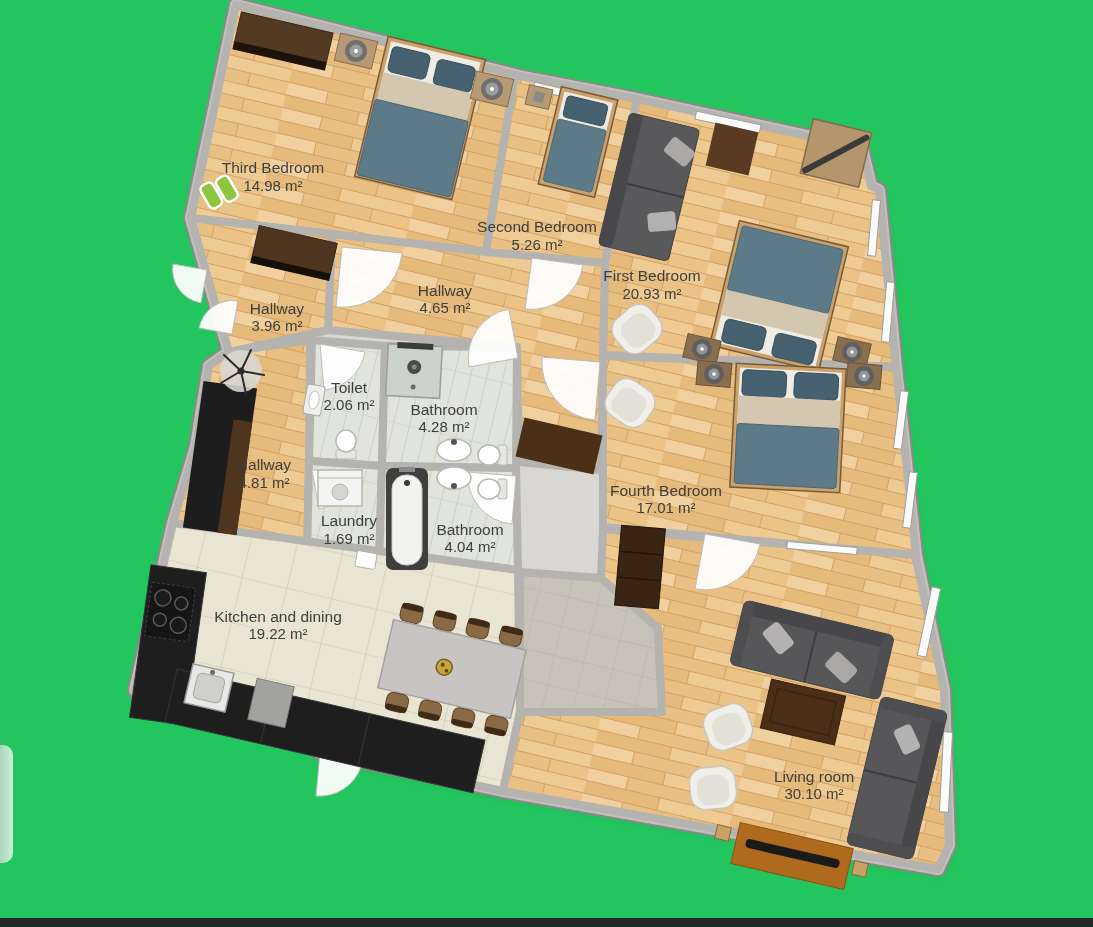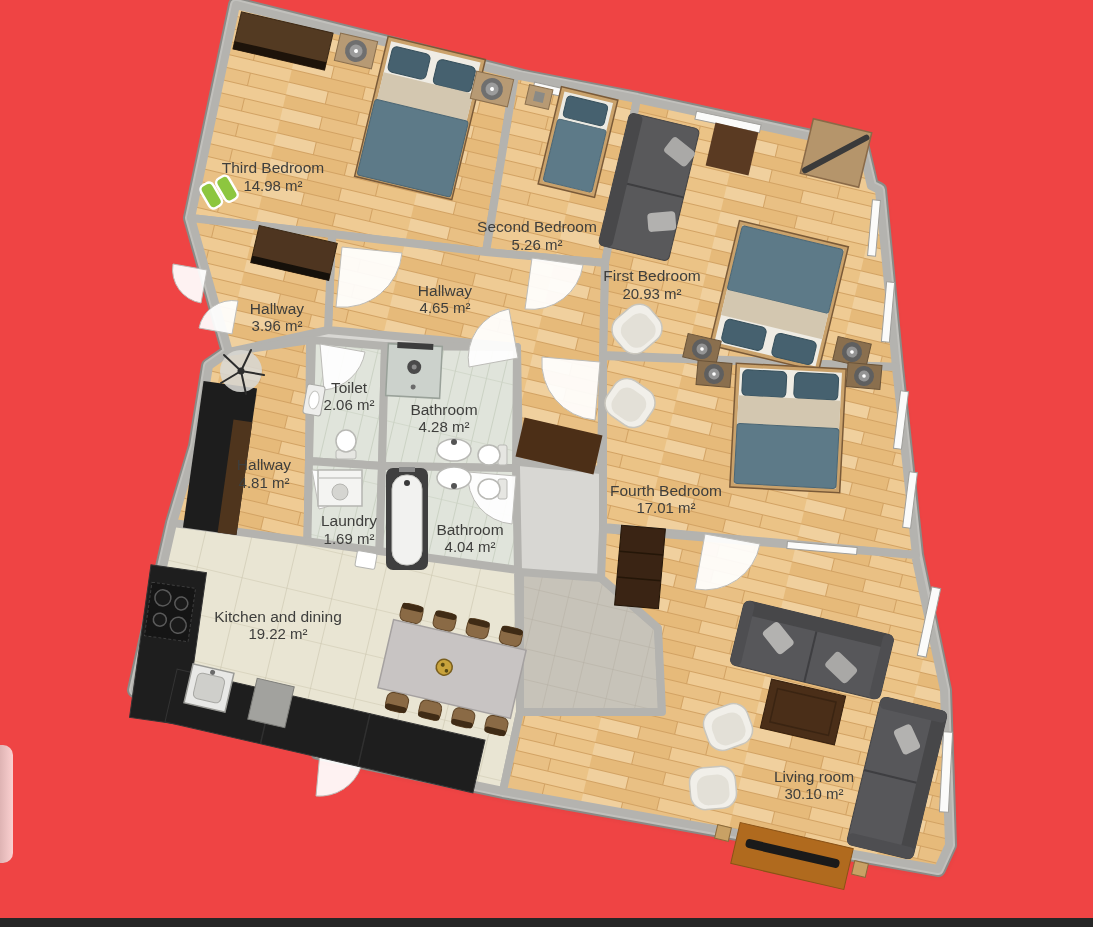--- a/index.html
+++ b/index.html
@@ -1,16 +1,16 @@
 <!DOCTYPE html>
 <html><head>
 <meta charset="utf-8">
 <style>
   html,body{margin:0;padding:0;background:#ffffff;}
-  #stage{position:relative;width:1093px;height:927px;background:#ef4444;overflow:hidden;
+  #stage{position:relative;width:1093px;height:927px;background:#22c55e;overflow:hidden;
          font-family:"Liberation Sans",sans-serif;}
   #plan-svg{position:absolute;left:0;top:0;}
   .room-label{fill:#3e3e3c;font-family:"Liberation Sans",sans-serif;font-size:15.5px;}
   .room-label.area{font-size:15px;}
   #bottom-bar{position:absolute;left:0;bottom:0;width:100%;height:9px;background:#262626;}
   #left-panel-edge{position:absolute;left:0;top:745px;width:13px;height:118px;
     background:linear-gradient(to right,#d9d9d9,#ffffff);border-radius:0 10px 10px 0;opacity:.75;}
 </style>
 </head>
 <body>

